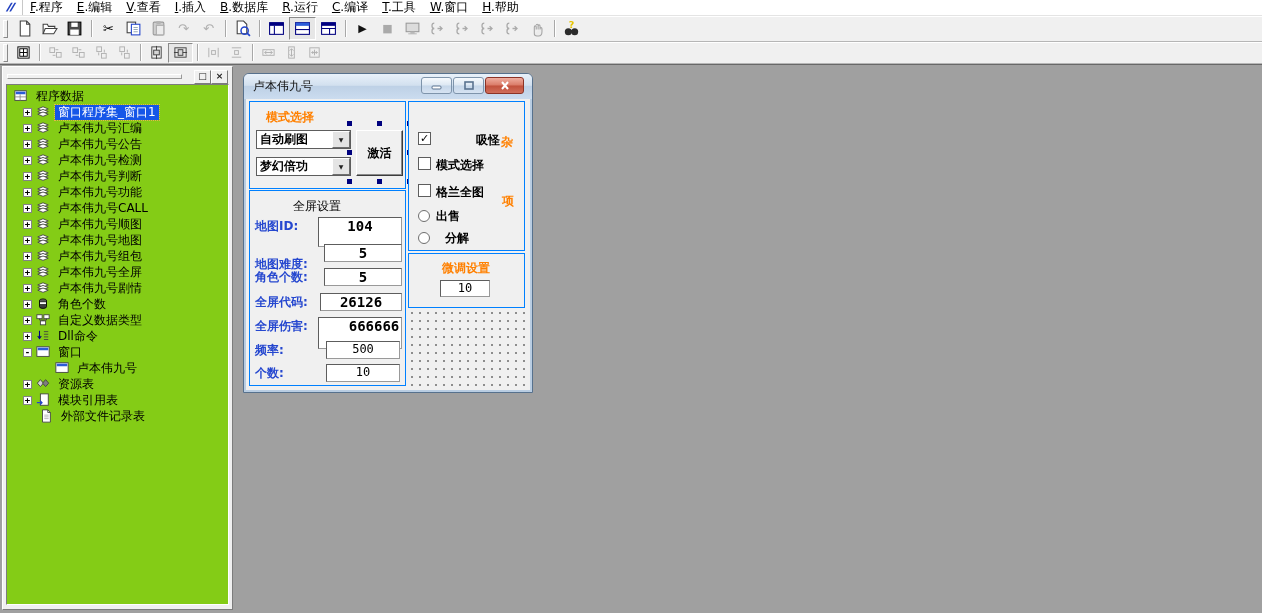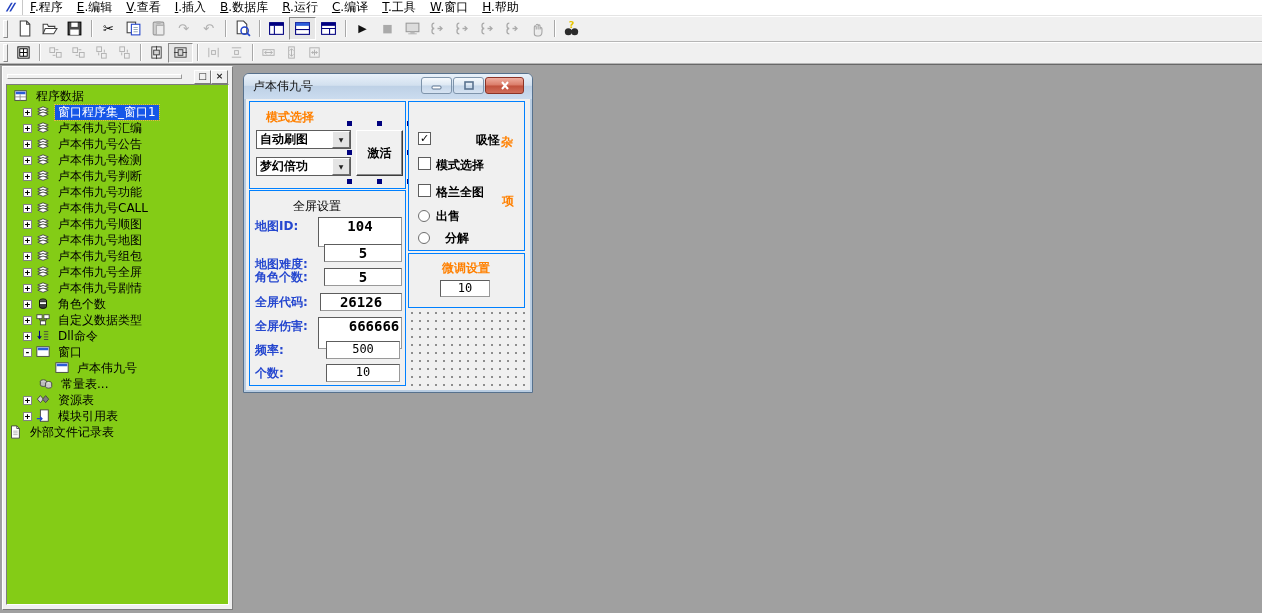--- a/index.html
+++ b/index.html
@@ -564,41 +564,35 @@
             <use href="#i-window"></use>
           </svg>
           <span class="tlabel">窗口</span>
         </div>
       <div class="trow" style="padding-left:47px">
           <svg class="ti ic" viewBox="0 0 16 16">
             <use href="#i-window"></use>
           </svg>
           <span class="tlabel">卢本伟九号</span>
         </div>
+      <div class="trow" style="padding-left:16px">
+          <span class="texp">+</span>
+          <svg class="ti ic" viewBox="0 0 16 16">
+            <use href="#i-res"></use>
+          </svg>
+          <span class="tlabel">资源表</span>
+        </div>
+      <div class="trow" style="padding-left:16px">
+          <span class="texp">+</span>
+          <svg class="ti ic" viewBox="0 0 16 16">
+            <use href="#i-module"></use>
+          </svg>
+          <span class="tlabel">模块引用表</span>
+        </div>
       <div class="trow" style="padding-left:31px">
-          <svg class="ti ic" viewBox="0 0 16 16">
-            <use href="#i-const"></use>
-          </svg>
-          <span class="tlabel">常量表...</span>
-        </div>
-      <div class="trow" style="padding-left:16px">
-          <span class="texp">+</span>
-          <svg class="ti ic" viewBox="0 0 16 16">
-            <use href="#i-res"></use>
-          </svg>
-          <span class="tlabel">资源表</span>
-        </div>
-      <div class="trow" style="padding-left:16px">
-          <span class="texp">+</span>
-          <svg class="ti ic" viewBox="0 0 16 16">
-            <use href="#i-module"></use>
-          </svg>
-          <span class="tlabel">模块引用表</span>
-        </div>
-      <div class="trow" style="">
           <svg class="ti ic" viewBox="0 0 16 16">
             <use href="#i-file"></use>
           </svg>
           <span class="tlabel">外部文件记录表</span>
         </div>
     </div>
   </div>
 
   <div class="dlg">
     <div class="dtitle">

